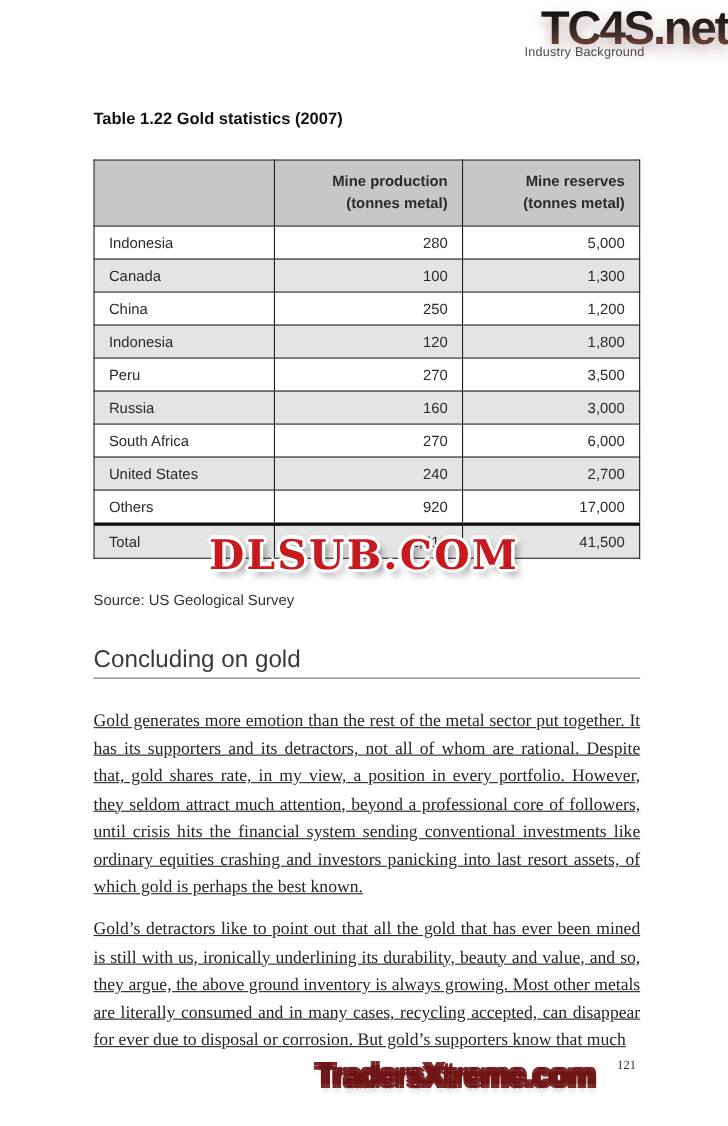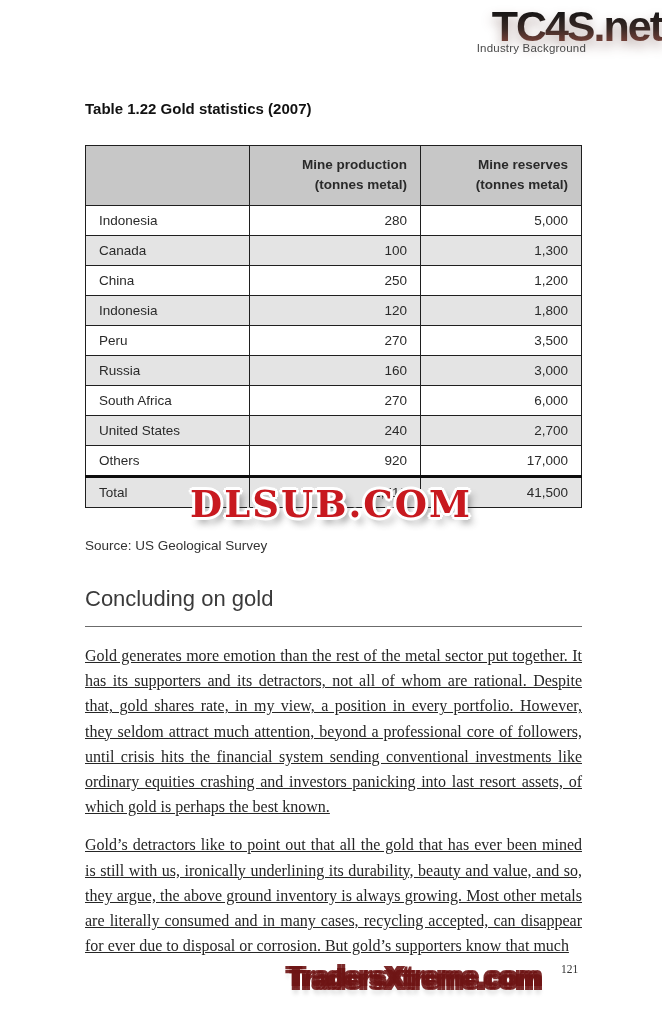--- a/index.html
+++ b/index.html
@@ -66,21 +66,21 @@
 
   .source{
     position:absolute;left:85px;top:538px;
     font-size:13.5px;color:#333;
   }
 
   
   .section-heading{
     position:absolute;left:85px;top:586px;width:497px;
     font-size:22px;font-weight:400;color:#3a3a3a;
-    padding-bottom:14px;border-bottom:1px solid var(--rule-gray);
+    padding-bottom:4px;border-bottom:1px solid var(--rule-gray);
   }
 
   
   .body-text{
     position:absolute;left:85px;top:643px;width:497px;
     font-family:"Liberation Serif",serif;
     font-size:16px;line-height:25.2px;color:var(--ink);
     text-align:justify;
     text-decoration:underline;
   }

